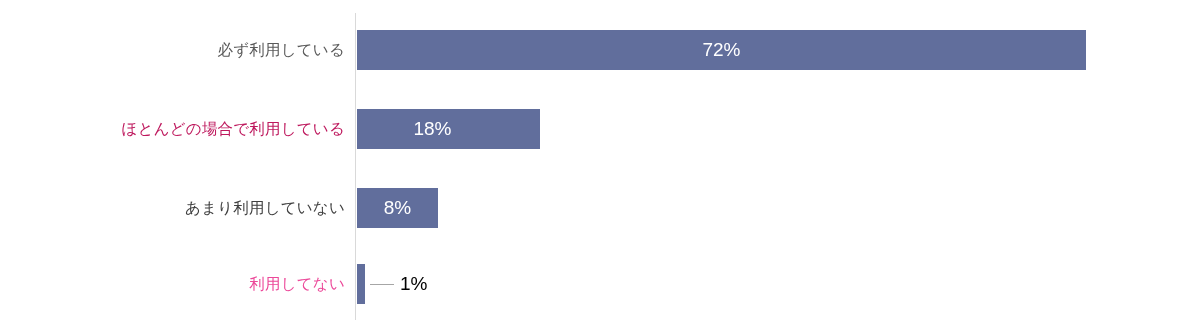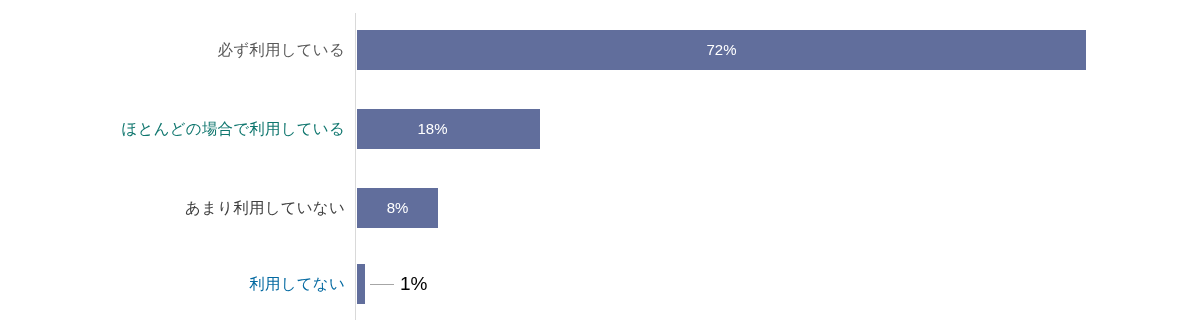--- a/index.html
+++ b/index.html
@@ -67,21 +67,21 @@
     background: #616e9c;
   }
 
   .bar-value-inside {
     position: absolute;
     top: 0;
     height: 40px;
     line-height: 40px;
     text-align: center;
     color: #ffffff;
-    font-size: 15px;
+    font-size: 19px;
     pointer-events: none;
     white-space: nowrap;
   }
 
   .leader-line {
     position: absolute;
     height: 1px;
     background: #a6a6a6;
   }
 
@@ -103,32 +103,32 @@
 
     <div class="category-axis-line" style="background: rgb(217, 217, 217);"></div>
 
     <div class="bar-row" style="top: 30px; height: 40px;">
       <div class="cat-label" style="height: 40px; line-height: 40px; color: rgb(89, 89, 89);">必ず利用している</div>
       <div class="bar" style="width: 729px; height: 40px; left: 357px; background: rgb(97, 110, 156);"></div>
       <div class="bar-value-inside" style="left: 357px; width: 729px; height: 40px; line-height: 40px; color: rgb(255, 255, 255);">72%</div>
     </div>
 
     <div class="bar-row" style="top: 109px; height: 40px;">
-      <div class="cat-label" style="height: 40px; line-height: 40px; color: #0f766e;">ほとんどの場合で利用している</div>
+      <div class="cat-label" style="height: 40px; line-height: 40px; color: #be185d;">ほとんどの場合で利用している</div>
       <div class="bar" style="width: 183px; height: 40px; left: 357px; background: rgb(97, 110, 156);"></div>
       <div class="bar-value-inside" style="left: 357px; width: 151px; height: 40px; line-height: 40px; color: rgb(255, 255, 255);">18%</div>
     </div>
 
     <div class="bar-row" style="top: 188px; height: 40px;">
       <div class="cat-label" style="height: 40px; line-height: 40px; color: #404040;">あまり利用していない</div>
       <div class="bar" style="width: 81px; height: 40px; left: 357px; background: rgb(97, 110, 156);"></div>
       <div class="bar-value-inside" style="left: 357px; width: 81px; height: 40px; line-height: 40px; color: rgb(255, 255, 255);">8%</div>
     </div>
 
     <div class="bar-row" style="top: 264px; height: 40px;">
-      <div class="cat-label" style="height: 40px; line-height: 40px; color: #0369a1; text-align: right;">利用してない</div>
+      <div class="cat-label" style="height: 40px; line-height: 40px; color: #ec4899; text-align: right;">利用してない</div>
       <div class="bar" style="width: 8px; height: 40px; left: 357px; background: rgb(97, 110, 156);"></div>
       <div class="leader-line" style="left: 370px; width: 24px; top: 20px; background: rgb(166, 166, 166);"></div>
       <div class="bar-value-outside" style="left: 400px; height: 40px; line-height: 40px; color: rgb(0, 0, 0);">1%</div>
     </div>
 
   </div>
 </div>
 
 </body></html>

